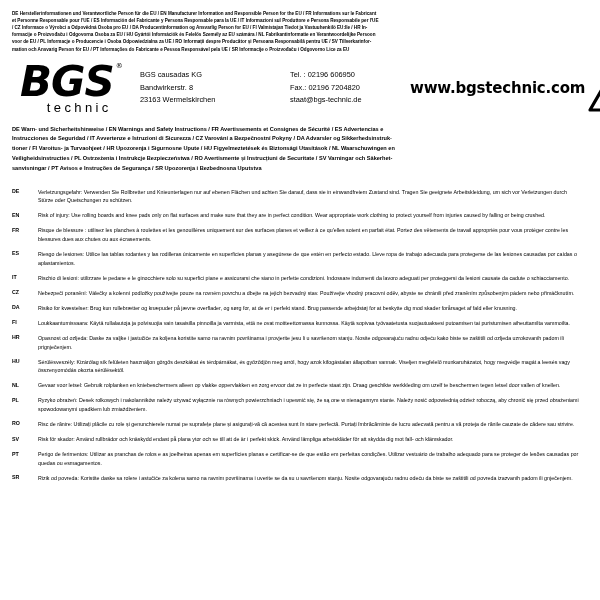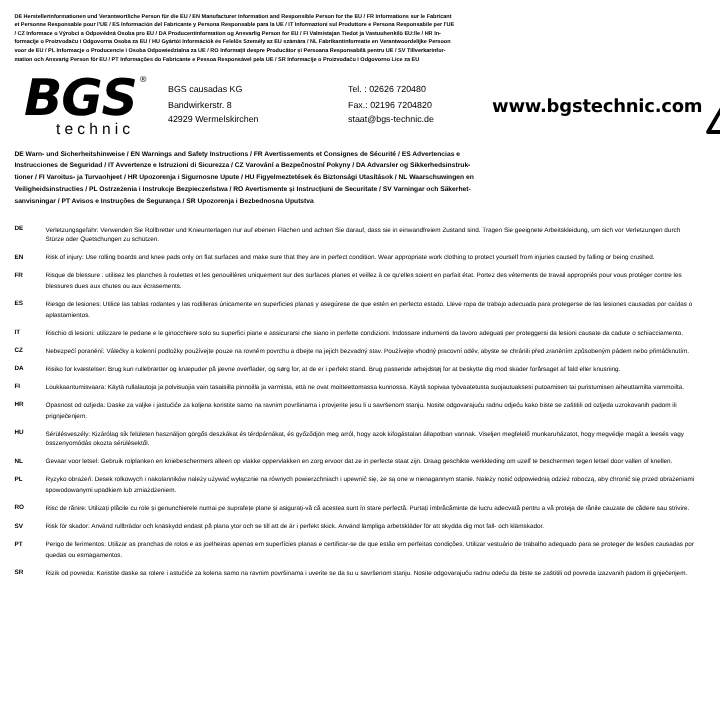--- a/index.html
+++ b/index.html
@@ -154,25 +154,25 @@
         <div class="logo-main">
           <span>BGS</span><span class="logo-reg">®</span>
         </div>
         <div class="logo-sub">technic</div>
       </div>
     </div>
 
     <div class="addr-cell">
       <div>BGS causadas KG</div>
       <div>Bandwirkerstr. 8</div>
-      <div>42929 Wermelskirchen</div>
+      <div>23163 Wermelskirchen</div>
     </div>
 
     <div class="tel-cell">
-      <div>Tel. :  02626 720480</div>
+      <div>Tel. :  02196 606950</div>
       <div>Fax.:  02196 7204820</div>
       <div>staat@bgs-technic.de</div>
     </div>
 
     <div class="web-cell">www.bgstechnic.com</div>
 
     <div class="warn-cell">
       <svg width="56" height="50" viewBox="0 0 56 50">
         <polygon points="28,2 54,47 2,47" fill="#ffffff" stroke="#000000" stroke-width="3.2" stroke-linejoin="round"></polygon>
         <rect x="25.4" y="15" width="5.2" height="18" fill="#000000"></rect>

